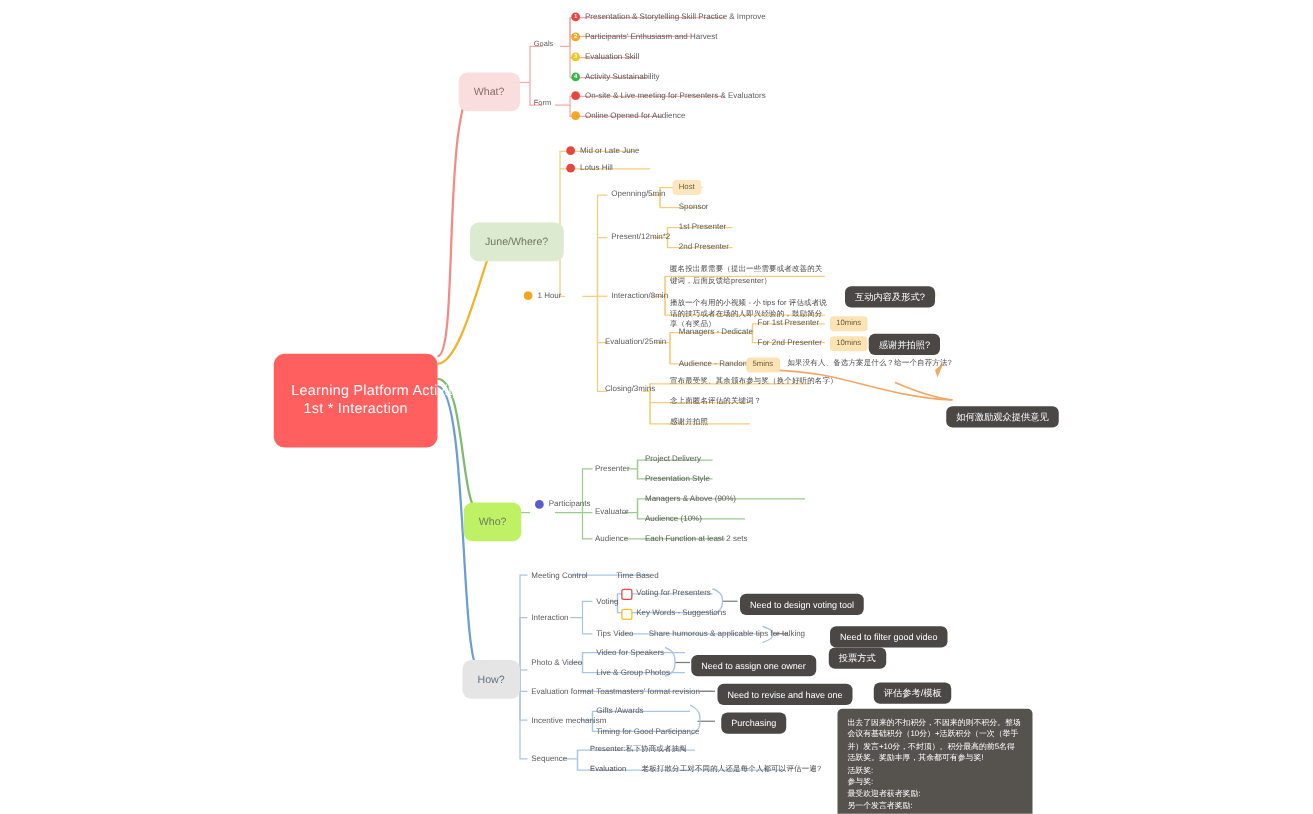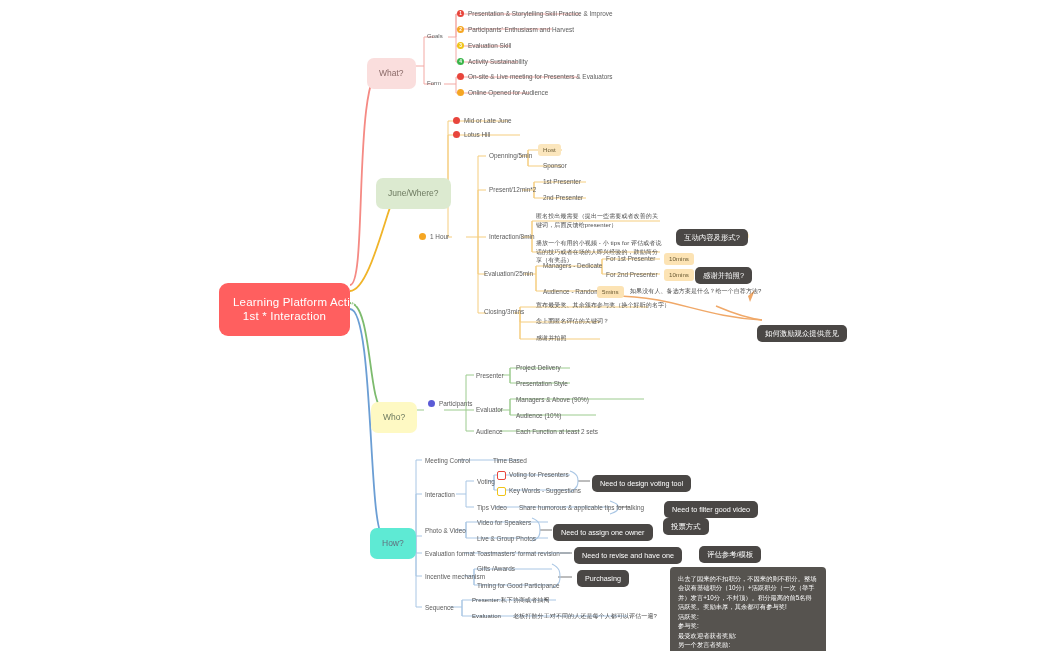--- a/index.html
+++ b/index.html
@@ -2,28 +2,28 @@
 <html><head>
 <meta charset="utf-8">
 <style>
   html,body{margin:0;padding:0;background:#fff;}
   body{width:1050px;height:651px;position:relative;overflow:hidden;
        font-family:"Liberation Sans","DejaVu Sans",sans-serif;color:#555;}
   #canvas{position:absolute;inset:0;}
   svg.wires{position:absolute;left:0;top:0;width:1050px;height:651px;pointer-events:none;}
   .node{position:absolute;white-space:nowrap;line-height:1.25;}
   
-  .central{background:#ff5f5f;color:#fff;border-radius:9px;padding:12px 14px;
+  .central{background:#ff5f5f;color:#fff;border-radius:9px;padding:23px 14px;
            font-size:11.5px;text-align:center;letter-spacing:.2px;}
   
   .branch{border-radius:7px;padding:10px 12px;font-size:8.5px;text-align:right;}
   .b-what{background:#fadedd;color:#8a6a68;}
   .b-when{background:#dcead0;color:#6d7a60;}
-  .b-who{background:#fef9c3;color:#6d7a60;}
-  .b-how{background:#5eead4;color:#61707e;}
+  .b-who{background:#bef264;color:#6d7a60;}
+  .b-how{background:#e5e5e5;color:#61707e;}
   
   .lbl{font-size:6.4px;color:#5c5c5c;}
   .lbl.sm{font-size:6px;}
   .lbl.cn{font-size:6px;color:#4a4a4a;letter-spacing:.1px;}
   .lbl.wrap{white-space:normal;line-height:1.45;}
   
   .chip{font-size:6.2px;border-radius:3px;padding:2px 5px;}
   .chip-amber{background:#fbe6bd;color:#6a5a33;}
   .chip-amber2{background:#fce3b4;color:#6a5a33;}
   

